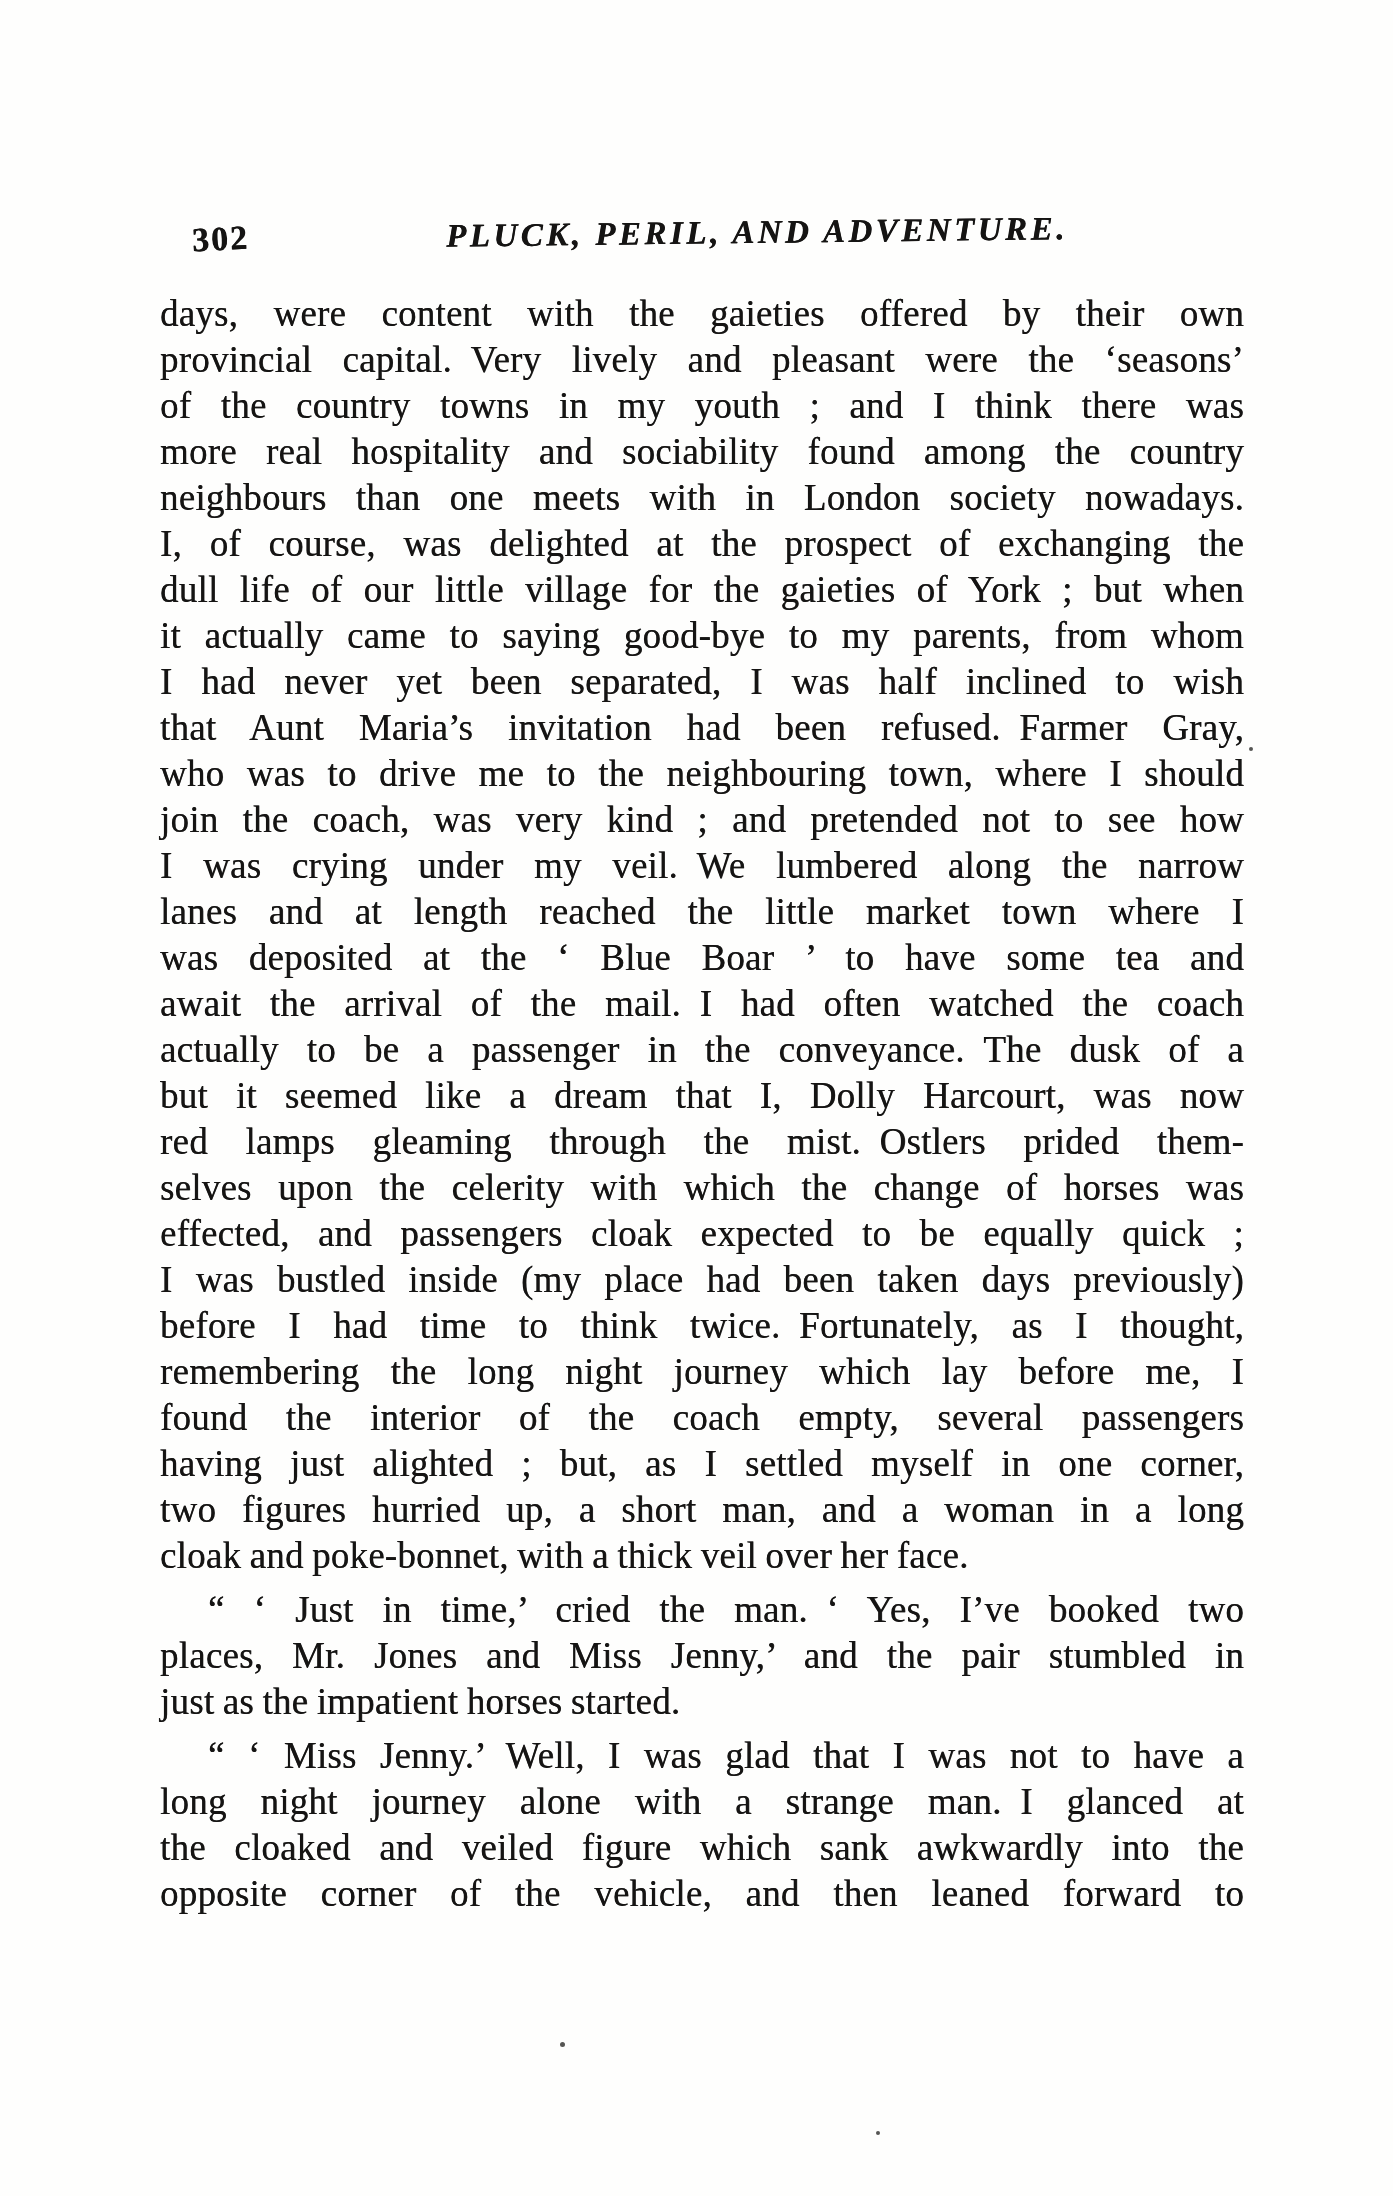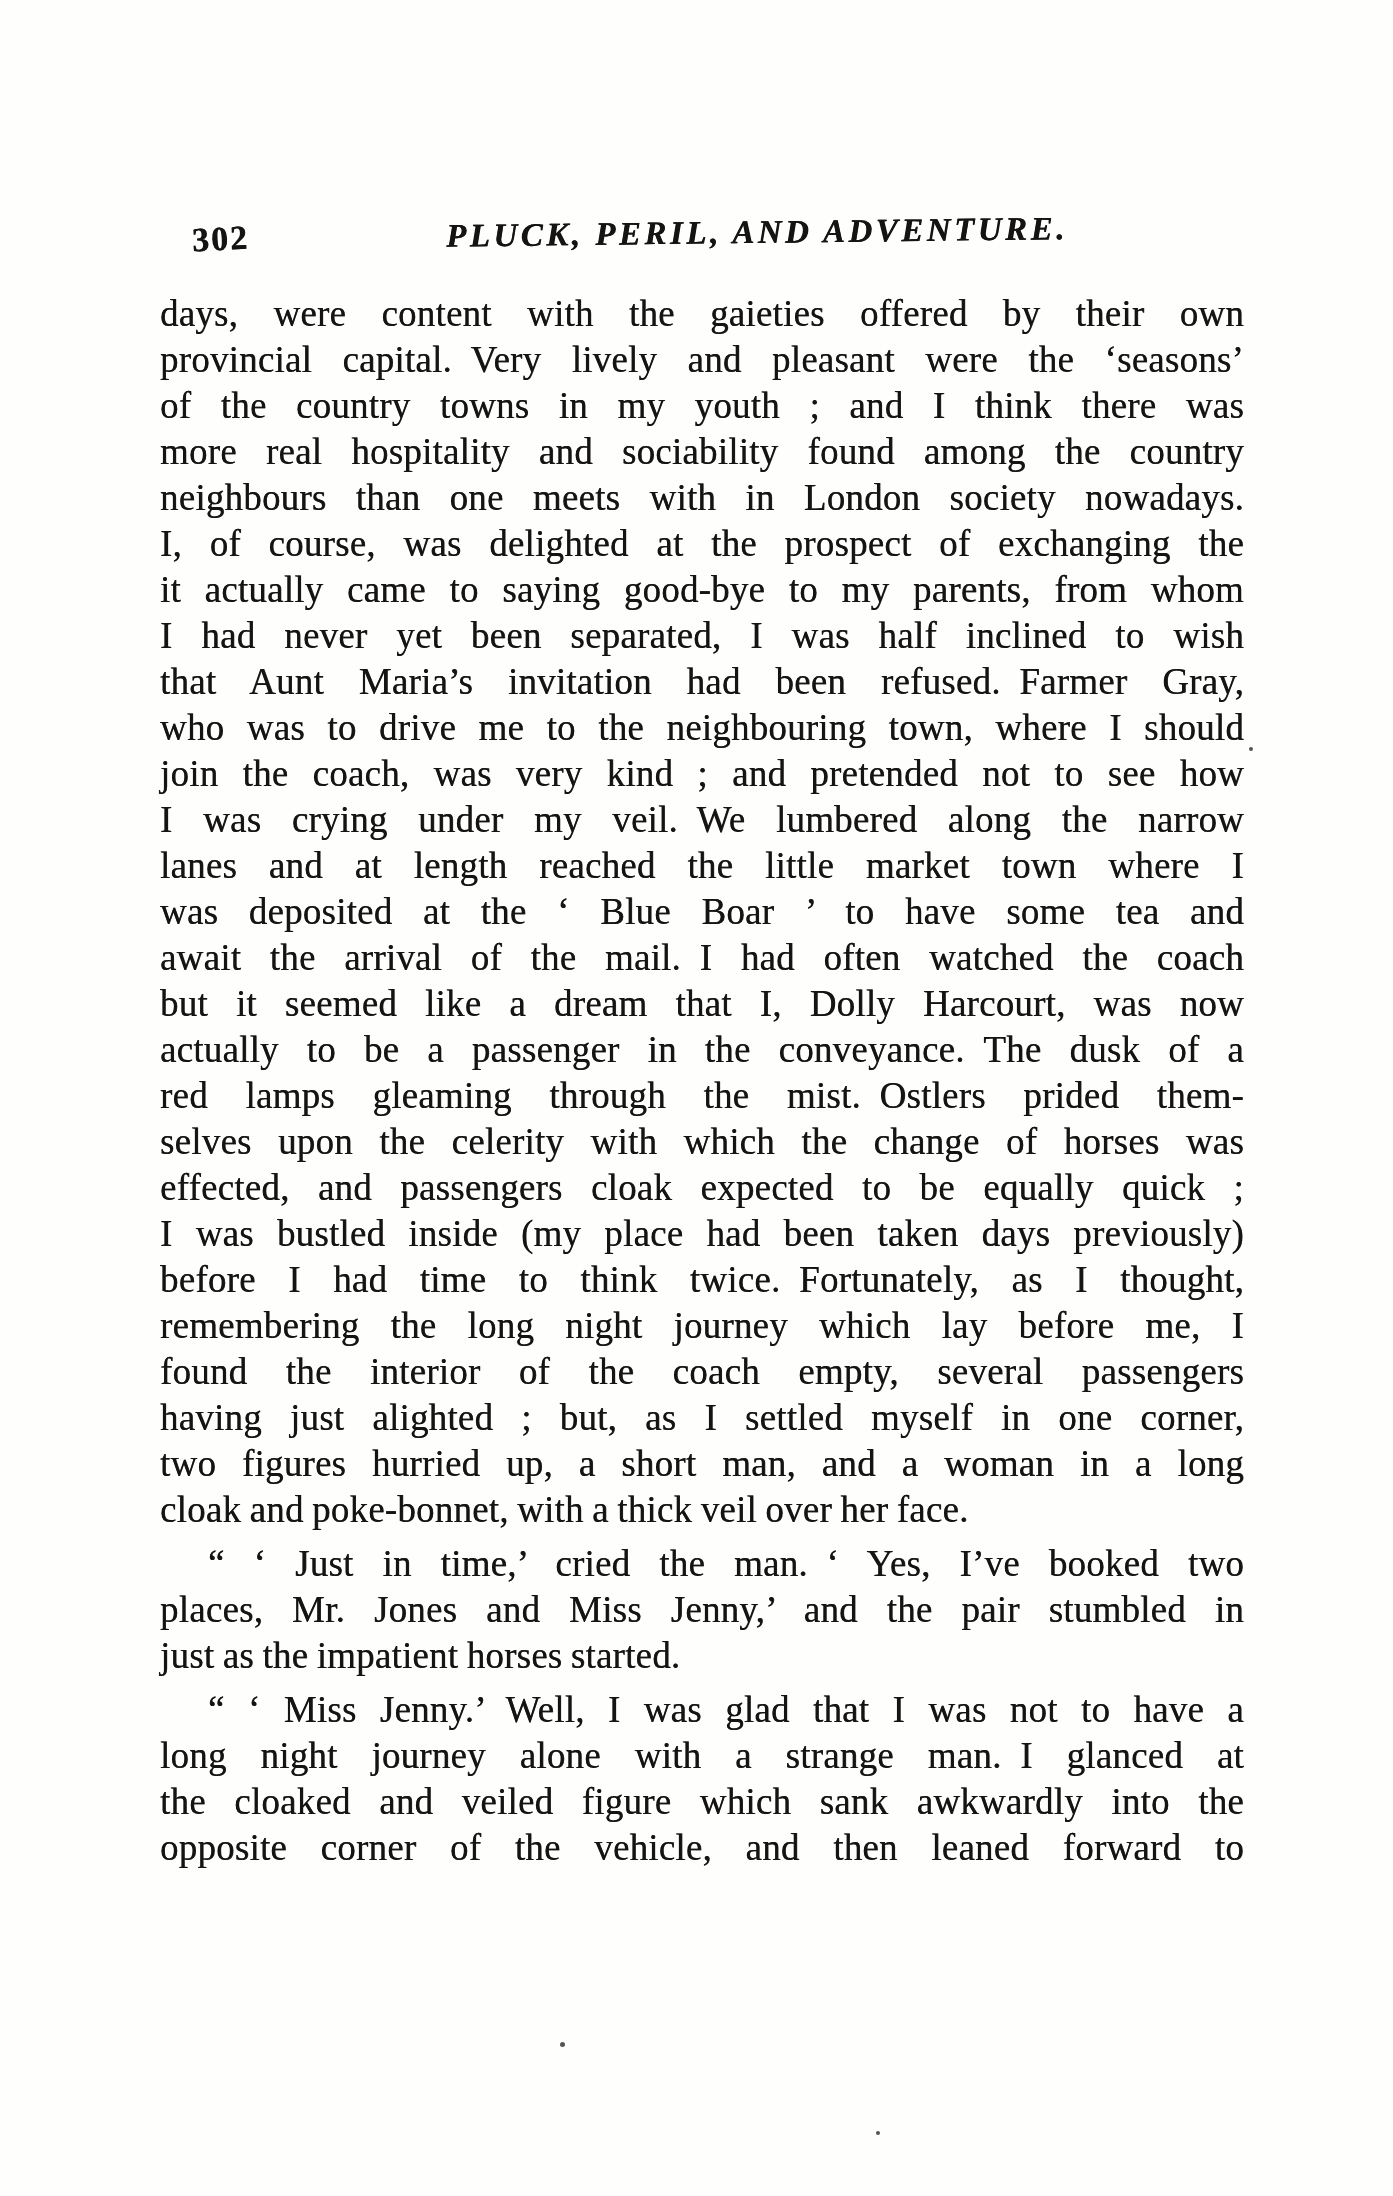--- a/index.html
+++ b/index.html
@@ -81,31 +81,32 @@
     <span class="running-title">PLUCK, PERIL, AND ADVENTURE.</span>
   </div>
   <div class="body-text">
       <div class="paragraph">
         <div class="line">days, were content with the gaieties offered by their own</div>
         <div class="line">provincial capital. Very lively and pleasant were the ‘seasons’</div>
         <div class="line">of the country towns in my youth ; and I think there was</div>
         <div class="line">more real hospitality and sociability found among the country</div>
         <div class="line">neighbours than one meets with in London society nowadays.</div>
         <div class="line">I, of course, was delighted at the prospect of exchanging the</div>
+        <div class="line">dull life of our little village for the gaieties of York ; but when</div>
         <div class="line">it actually came to saying good-bye to my parents, from whom</div>
         <div class="line">I had never yet been separated, I was half inclined to wish</div>
         <div class="line">that Aunt Maria’s invitation had been refused. Farmer Gray,</div>
         <div class="line">who was to drive me to the neighbouring town, where I should</div>
         <div class="line">join the coach, was very kind ; and pretended not to see how</div>
         <div class="line">I was crying under my veil. We lumbered along the narrow</div>
         <div class="line">lanes and at length reached the little market town where I</div>
         <div class="line">was deposited at the ‘ Blue Boar ’ to have some tea and</div>
         <div class="line">await the arrival of the mail. I had often watched the coach</div>
+        <div class="line">actually to be a passenger in the conveyance. The dusk of a</div>
         <div class="line">but it seemed like a dream that I, Dolly Harcourt, was now</div>
-        <div class="line">actually to be a passenger in the conveyance. The dusk of a</div>
         <div class="line">red lamps gleaming through the mist. Ostlers prided them-</div>
         <div class="line">selves upon the celerity with which the change of horses was</div>
         <div class="line">effected, and passengers cloak expected to be equally quick ;</div>
         <div class="line">I was bustled inside (my place had been taken days previously)</div>
         <div class="line">before I had time to think twice. Fortunately, as I thought,</div>
         <div class="line">remembering the long night journey which lay before me, I</div>
         <div class="line">found the interior of the coach empty, several passengers</div>
         <div class="line">having just alighted ; but, as I settled myself in one corner,</div>
         <div class="line">two figures hurried up, a short man, and a woman in a long</div>
         <div class="line ragged">cloak and poke-bonnet, with a thick veil over her face.</div>

